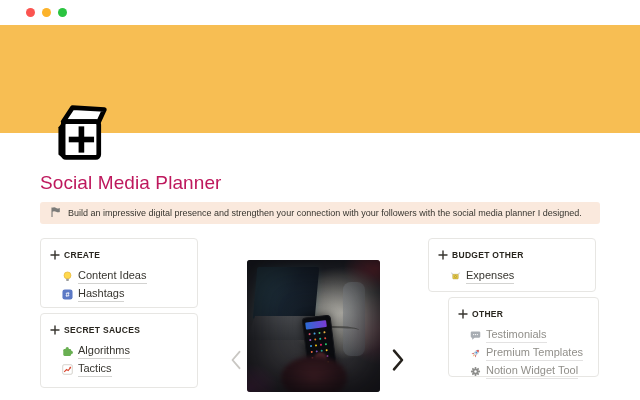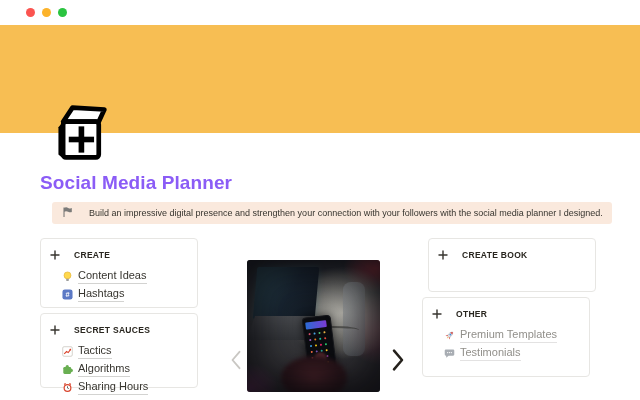--- a/index.html
+++ b/index.html
@@ -13,31 +13,31 @@
   .titlebar{position:absolute;left:0;top:0;width:640px;height:25px;background:#ffffff;display:flex;align-items:center;padding-left:26px;gap:7px;box-sizing:border-box;}
   .dot{width:9px;height:9px;border-radius:50%;display:inline-block;}
   .dot.red{background:#fb5450;}
   .dot.yellow{background:#fcb32b;}
   .dot.green{background:#2bc440;}
   
   .cover{position:absolute;left:0;top:25px;width:640px;height:108px;background:#f7be53;}
   
   .page-icon{position:absolute;left:50px;top:101px;width:60px;height:62px;}
   
-  .page-title{position:absolute;left:40px;top:172px;margin:0;font-size:19px;font-weight:700;color:#8b5cf6;letter-spacing:.1px;}
-  
-  .callout{position:absolute;left:40px;top:202px;width:560px;height:22px;box-sizing:border-box;background:#fae9dd;border-radius:3px;display:flex;align-items:center;gap:16px;padding:0 10px;margin-left:12px;}
+  .page-title{position:absolute;left:40px;top:172px;margin:0;font-size:19px;font-weight:400;color:#be185d;letter-spacing:.1px;}
+  
+  .callout{position:absolute;left:40px;top:202px;width:560px;height:22px;box-sizing:border-box;background:#fae9dd;border-radius:3px;display:flex;align-items:center;gap:7px;padding:0 10px;}
   .callout-text{font-size:9px;color:#37352f;white-space:nowrap;}
   
   .box{position:absolute;box-sizing:border-box;background:#ffffff;border:1px solid #e7e6e3;border-radius:4px;padding:7px 9px 6px 9px;}
   .box-create{left:40px;top:238px;width:158px;height:70px;}
   .box-sauces{left:40px;top:313px;width:158px;height:75px;}
   .box-budget{left:428px;top:238px;width:168px;height:54px;}
-  .box-other{left:422px;top:297px;width:168px;height:80px;text-align:center;}
-  .box-header{display:flex;align-items:center;gap:14px;margin-bottom:3px;cursor:pointer;}
+  .box-other{left:448px;top:297px;width:151px;height:80px;text-align:center;}
+  .box-header{display:flex;align-items:center;gap:4px;margin-bottom:3px;cursor:pointer;}
   .box-title{font-size:8.5px;font-weight:700;color:#29261f;letter-spacing:.3px;}
   .item{display:flex;align-items:center;gap:5px;padding:1.5px 0 1.5px 12px;cursor:pointer;}
   .item .label{font-size:11px;color:#37352f;border-bottom:1px solid rgba(55,53,47,.22);padding-bottom:.5px;line-height:1.25;}
   .box-other .item .label{color:#918f8a;border-bottom-color:rgba(55,53,47,.14);}
   .item .ic{flex:0 0 auto;display:inline-flex;}
   
   .photo{position:absolute;left:247px;top:260px;width:133px;height:132px;border-radius:3px;overflow:hidden;cursor:pointer;
     background:
       radial-gradient(55% 45% at 72% 40%, rgba(186,184,176,.92), rgba(124,122,114,.45) 62%, rgba(0,0,0,0) 78%),
       radial-gradient(34% 26% at 97% 6%, rgba(186,58,72,.85), rgba(0,0,0,0) 72%),
@@ -137,48 +137,36 @@
     <span class="ic">
       <svg width="10" height="10" viewBox="0 0 12 12">
           <path d="M6,1.2 V10.8 M1.2,6 H10.8" stroke="#37352f" stroke-width="1.7" stroke-linecap="round"></path>
         </svg>
     </span>
     <span class="box-title">SECRET SAUCES</span>
   </div>
   <div class="item">
     <span class="ic">
       <svg width="11" height="11" viewBox="0 0 12 12">
+          <rect x="1.4" y="3.2" width="8.6" height="7.6" rx="1.4" fill="#69af52"></rect>
+          <circle cx="5.7" cy="3" r="1.8" fill="#69af52"></circle>
+          <circle cx="10.2" cy="7" r="1.7" fill="#69af52"></circle>
+        </svg>
+    </span>
+    <span class="label">Algorithms</span>
+  </div>
+  <div class="item">
+    <span class="ic">
+      <svg width="11" height="11" viewBox="0 0 12 12">
           <rect x=".8" y=".8" width="10.4" height="10.4" rx="1.4" fill="#fff" stroke="#c7c3bb" stroke-width=".8"></rect>
           <polyline points="2.4,8.6 5,6 6.8,7.2 9.6,3.4" stroke="#d9442c" stroke-width="1.2" fill="none"></polyline>
           <polygon points="9.9,3 7.8,3.3 9.6,5.1" fill="#d9442c"></polygon>
         </svg>
     </span>
     <span class="label">Tactics</span>
-  </div>
-  <div class="item">
-    <span class="ic">
-      <svg width="11" height="11" viewBox="0 0 12 12">
-          <rect x="1.4" y="3.2" width="8.6" height="7.6" rx="1.4" fill="#69af52"></rect>
-          <circle cx="5.7" cy="3" r="1.8" fill="#69af52"></circle>
-          <circle cx="10.2" cy="7" r="1.7" fill="#69af52"></circle>
-        </svg>
-    </span>
-    <span class="label">Algorithms</span>
-  </div>
-  <div class="item">
-    <span class="ic">
-      <svg width="11" height="11" viewBox="0 0 12 12">
-          <path d="M2.4,2.8 L3.9,1.5" stroke="#d9442c" stroke-width="1.3"></path>
-          <path d="M9.6,2.8 L8.1,1.5" stroke="#d9442c" stroke-width="1.3"></path>
-          <circle cx="6" cy="6.6" r="4.3" fill="#d9442c"></circle>
-          <circle cx="6" cy="6.6" r="3" fill="#fff"></circle>
-          <path d="M6,6.6 V4.7 M6,6.6 L7.4,7.2" stroke="#333" stroke-width=".8"></path>
-        </svg>
-    </span>
-    <span class="label">Sharing Hours</span>
   </div>
 </div>
 
 <button class="nav prev">
   <svg width="14" height="28" viewBox="0 0 12 18">
       <polyline points="9,2 3,9 9,16" stroke="#c9c7c3" stroke-width="1.6" fill="none" stroke-linecap="round" stroke-linejoin="round"></polyline>
     </svg>
 </button>
 
 <div class="photo">
@@ -201,52 +189,80 @@
     </svg>
 </button>
 
 <div class="box box-budget">
   <div class="box-header">
     <span class="ic">
       <svg width="10" height="10" viewBox="0 0 12 12">
           <path d="M6,1.2 V10.8 M1.2,6 H10.8" stroke="#37352f" stroke-width="1.7" stroke-linecap="round"></path>
         </svg>
     </span>
-    <span class="box-title">CREATE BOOK</span>
+    <span class="box-title">BUDGET OTHER</span>
+  </div>
+  <div class="item">
+    <span class="ic">
+      <svg width="11" height="11" viewBox="0 0 12 12">
+          <path d="M3.2,4.6 C1.8,3.8 1.2,2.6 .8,1.4 C2.2,2 3.2,2.6 3.8,3.6 Z" fill="#cfd2d6"></path>
+          <path d="M8.8,4.6 C10.2,3.8 10.8,2.6 11.2,1.4 C9.8,2 8.8,2.6 8.2,3.6 Z" fill="#cfd2d6"></path>
+          <rect x="3" y="3.6" width="6" height="5" rx=".8" fill="#e7cb4d" stroke="#ab942c" stroke-width=".5"></rect>
+          <circle cx="6" cy="6.1" r="1.2" fill="none" stroke="#9c8827" stroke-width=".6"></circle>
+        </svg>
+    </span>
+    <span class="label">Expenses</span>
   </div>
 </div>
 
 <div class="box box-other">
   <div class="box-header">
     <span class="ic">
       <svg width="10" height="10" viewBox="0 0 12 12">
           <path d="M6,1.2 V10.8 M1.2,6 H10.8" stroke="#37352f" stroke-width="1.7" stroke-linecap="round"></path>
         </svg>
     </span>
     <span class="box-title">OTHER</span>
+  </div>
+  <div class="item">
+    <span class="ic">
+      <svg width="11" height="11" viewBox="0 0 12 12">
+          <path d="M2,1.6 h8 a1.2,1.2 0 0 1 1.2,1.2 v4.4 a1.2,1.2 0 0 1 -1.2,1.2 h-5 l-2.6,2.2 v-2.2 h-.4 a1.2,1.2 0 0 1 -1.2,-1.2 V2.8 A1.2,1.2 0 0 1 2,1.6 Z" fill="#a8adb3"></path>
+          <circle cx="4" cy="5" r=".7" fill="#fff"></circle>
+          <circle cx="6" cy="5" r=".7" fill="#fff"></circle>
+          <circle cx="8" cy="5" r=".7" fill="#fff"></circle>
+        </svg>
+    </span>
+    <span class="label">Testimonials</span>
   </div>
   <div class="item">
     <span class="ic">
       <svg width="11" height="11" viewBox="0 0 12 12">
           <g transform="rotate(42 6 6)">
             <path d="M6,.8 C7.7,2.3 8.3,4.8 7.5,7.8 H4.5 C3.7,4.8 4.3,2.3 6,.8 Z" fill="#dfe3e8" stroke="#9aa0a8" stroke-width=".4"></path>
             <path d="M6,.8 C6.8,1.5 7.3,2.3 7.5,3.1 H4.5 C4.7,2.3 5.2,1.5 6,.8 Z" fill="#d64541"></path>
             <circle cx="6" cy="4.6" r="1" fill="#4a90d9"></circle>
             <path d="M4.5,6.4 L3,9.2 L4.7,8.4 Z" fill="#d64541"></path>
             <path d="M7.5,6.4 L9,9.2 L7.3,8.4 Z" fill="#d64541"></path>
             <path d="M5.5,8 L6,10.6 L6.5,8 Z" fill="#f2a33c"></path>
           </g>
         </svg>
     </span>
     <span class="label">Premium Templates</span>
   </div>
   <div class="item">
     <span class="ic">
       <svg width="11" height="11" viewBox="0 0 12 12">
-          <path d="M2,1.6 h8 a1.2,1.2 0 0 1 1.2,1.2 v4.4 a1.2,1.2 0 0 1 -1.2,1.2 h-5 l-2.6,2.2 v-2.2 h-.4 a1.2,1.2 0 0 1 -1.2,-1.2 V2.8 A1.2,1.2 0 0 1 2,1.6 Z" fill="#a8adb3"></path>
-          <circle cx="4" cy="5" r=".7" fill="#fff"></circle>
-          <circle cx="6" cy="5" r=".7" fill="#fff"></circle>
-          <circle cx="8" cy="5" r=".7" fill="#fff"></circle>
-        </svg>
-    </span>
-    <span class="label">Testimonials</span>
+          <g fill="#8d8d8b">
+            <rect x="5" y="1" width="2" height="10" rx=".8"></rect>
+            <rect x="1" y="5" width="10" height="2" rx=".8"></rect>
+            <g transform="rotate(45 6 6)">
+              <rect x="5" y="1" width="2" height="10" rx=".8"></rect>
+              <rect x="1" y="5" width="10" height="2" rx=".8"></rect>
+            </g>
+            <circle cx="6" cy="6" r="3.1"></circle>
+          </g>
+          <circle cx="6" cy="6" r="1.3" fill="#fff"></circle>
+        </svg>
+    </span>
+    <span class="label">Notion Widget Tool</span>
   </div>
 </div>
 
 </body></html>

